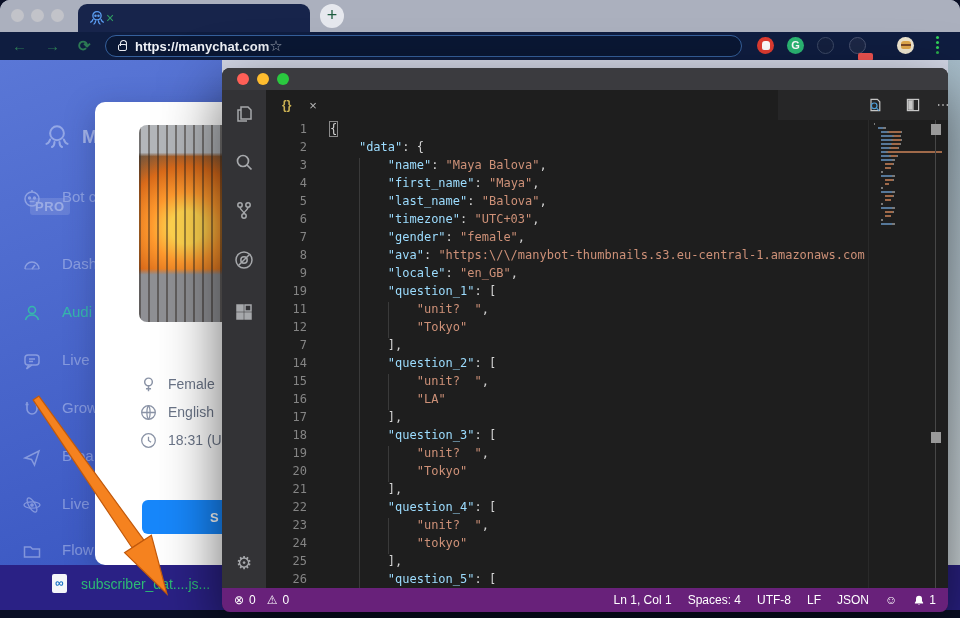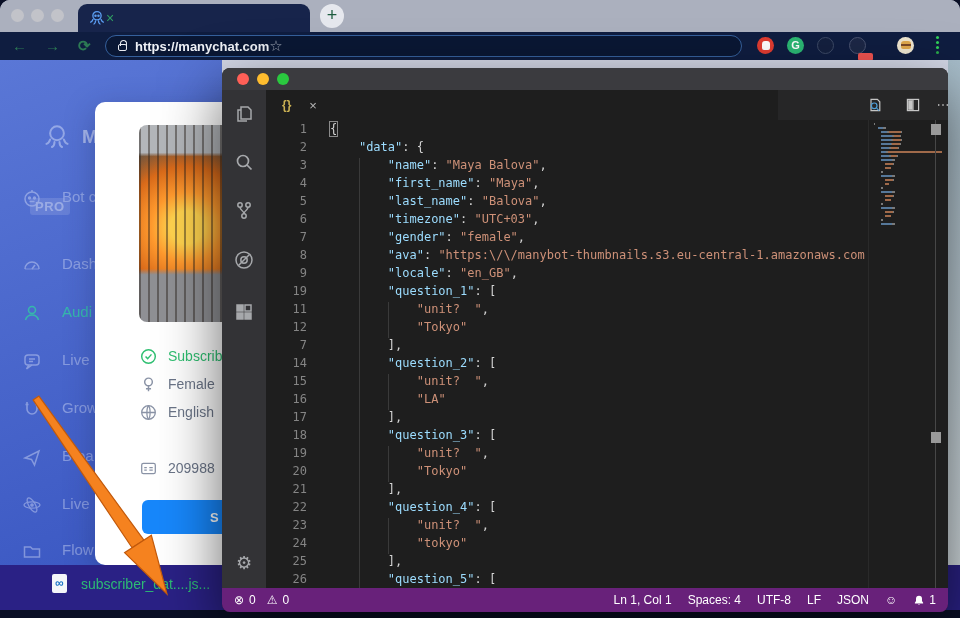--- a/index.html
+++ b/index.html
@@ -270,55 +270,46 @@
                 </svg>
               </span>
               <span class="lb">Flow</span>
             </div>
           </div>
       </div>
       <div class="page-strip"></div>
 
       <div class="mc-card">
         <div class="avatar"></div>
-        <div class="mc-row subscribed" style="top:245px">
-          <span class="ic">
-            <svg class="icon" viewBox="0 0 20 20" fill="none" stroke="currentColor" stroke-width="1.7">
-                <circle cx="10" cy="10" r="8"></circle>
-                <path d="M6.5 10l2.5 2.5 4.5-5"></path>
-              </svg>
-          </span>
-          <span class="lb">Subscrib</span>
-        </div>
         <div class="mc-row" style="top:273px">
           <span class="ic">
             <svg class="icon" viewBox="0 0 20 20" fill="none" stroke="currentColor" stroke-width="1.7">
                 <circle cx="10" cy="7" r="4.5"></circle>
                 <path d="M10 11.5V18M7 15h6"></path>
               </svg>
           </span>
           <span class="lb">Female</span>
         </div>
         <div class="mc-row" style="top:301px">
           <span class="ic">
             <svg class="icon" viewBox="0 0 20 20" fill="none" stroke="currentColor" stroke-width="1.5">
                 <circle cx="10" cy="10" r="8"></circle>
                 <path d="M2 10h16M10 2c2.5 2.5 2.5 13.5 0 16M10 2c-2.5 2.5-2.5 13.5 0 16"></path>
               </svg>
           </span>
           <span class="lb">English</span>
         </div>
-        <div class="mc-row" style="top:357px">
+        <div class="mc-row" style="top:329px">
           <span class="ic">
             <svg class="icon" viewBox="0 0 20 20" fill="none" stroke="currentColor" stroke-width="1.5">
-                <rect x="2" y="4" width="16" height="12" rx="2"></rect>
-                <path d="M5 9h3M5 12h3M11 9h4M11 12h4"></path>
+                <circle cx="10" cy="10" r="8"></circle>
+                <path d="M10 5.5V10l3 2"></path>
               </svg>
           </span>
-          <span class="lb">209988</span>
+          <span class="lb">18:31 (U</span>
         </div>
         <button class="mc-btn">S</button>
       </div>
     </div>
 
     <div class="shelf">
       <div class="dl-item">
         <span class="dl-fileicon">∞</span>
         <span class="dl-name">subscriber_dat....js...</span>
         <span class="dl-chevron">^</span>

